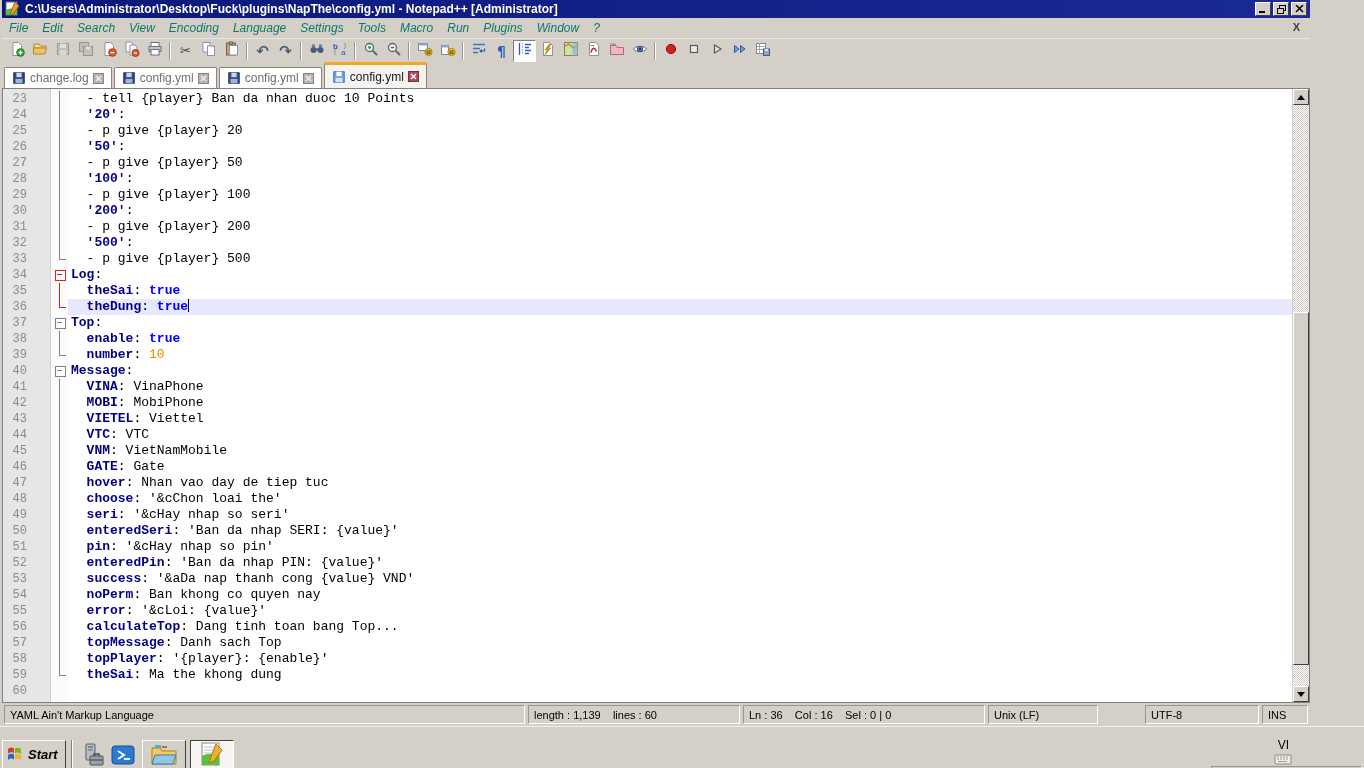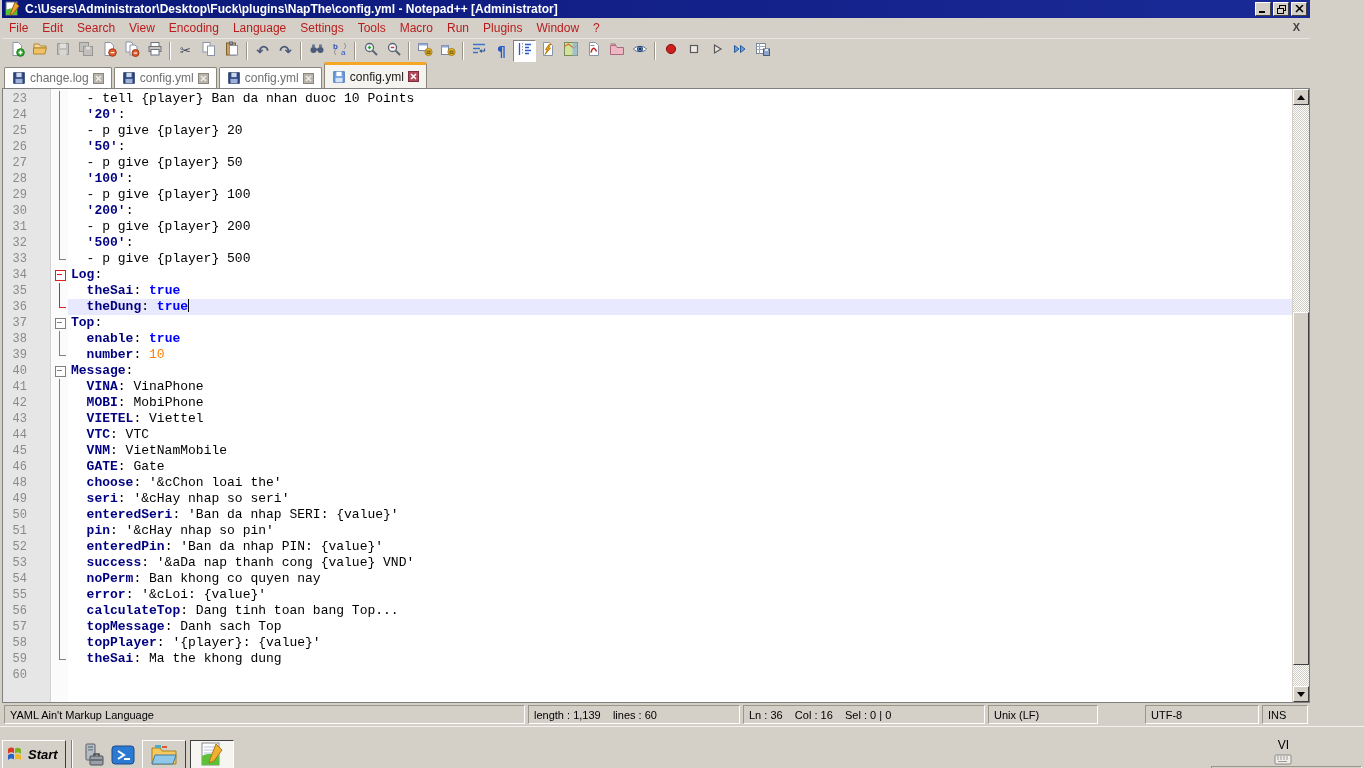--- a/index.html
+++ b/index.html
@@ -12,21 +12,21 @@
   .titlebar { height:18px; background:linear-gradient(90deg,#0a1878 0%,#14228c 60%,#1a2a96 100%);
     display:flex; align-items:center; padding:0 3px; color:#fff; flex:0 0 18px; }
   .titlebar .ticon { width:16px; height:16px; margin-right:4px; flex:0 0 16px; }
   .titlebar .ttext { font-size:12px; font-weight:bold; white-space:nowrap; overflow:hidden; flex:1;
     font-family:"Liberation Sans",sans-serif; letter-spacing:0; }
   .wbtn { width:16px; height:14px; background:#d4d0c8; border:1px solid; border-color:#fff #404040 #404040 #fff;
     display:flex; align-items:center; justify-content:center; margin-left:2px; flex:0 0 16px; }
 
   
   .menubar { height:20px; display:flex; align-items:center; font-size:12px; position:relative; flex:0 0 20px; }
-  .menu-item { padding:3px 7px; color:#b91c1c; white-space:nowrap; }
+  .menu-item { padding:3px 7px; color:#0f766e; white-space:nowrap;font-style:italic; }
   .menu-close-x { position:absolute; right:10px; top:3px; font-size:11px; color:#404040; font-weight:bold; }
 
   
   .toolbar { height:24px; display:flex; align-items:center; padding-left:3px; flex:0 0 24px; border-top:1px solid #e8e6e0; }
   .tbtn { width:23px; height:22px; display:flex; align-items:center; justify-content:center; flex:0 0 23px; }
   .tbtn.pressed { background:#fff; border:1px solid; border-color:#808080 #fff #fff #808080; }
   .tbtn.disabled { filter:grayscale(0.9); opacity:.6; }
   .tsep { width:1px; height:18px; background:#9a968a; border-right:1px solid #fff; margin:0 3px; flex:0 0 2px; }
   .gi { display:flex; align-items:center; justify-content:center; width:16px; height:16px;
     font-family:"DejaVu Sans",sans-serif; }
@@ -559,20 +559,26 @@
           <span class="fold f-v fg"></span>
           <span class="code"><span class="sp">  </span><span class="sk">VNM</span><span class="sp">: VietNamMobile</span></span>
         </div>
         <div class="line">
           <span class="ln">46</span>
           <span class="bm"></span>
           <span class="fold f-v fg"></span>
           <span class="code"><span class="sp">  </span><span class="sk">GATE</span><span class="sp">: Gate</span></span>
         </div>
         <div class="line">
+          <span class="ln">47</span>
+          <span class="bm"></span>
+          <span class="fold f-v fg"></span>
+          <span class="code"><span class="sp">  </span><span class="sk">hover</span><span class="sp">: Nhan vao day de tiep tuc</span></span>
+        </div>
+        <div class="line">
           <span class="ln">48</span>
           <span class="bm"></span>
           <span class="fold f-v fg"></span>
           <span class="code"><span class="sp">  </span><span class="sk">choose</span><span class="sp">: '&amp;cChon loai the'</span></span>
         </div>
         <div class="line">
           <span class="ln">49</span>
           <span class="bm"></span>
           <span class="fold f-v fg"></span>
           <span class="code"><span class="sp">  </span><span class="sk">seri</span><span class="sp">: '&amp;cHay nhap so seri'</span></span>
@@ -622,21 +628,21 @@
         <div class="line">
           <span class="ln">57</span>
           <span class="bm"></span>
           <span class="fold f-v fg"></span>
           <span class="code"><span class="sp">  </span><span class="sk">topMessage</span><span class="sp">: Danh sach Top</span></span>
         </div>
         <div class="line">
           <span class="ln">58</span>
           <span class="bm"></span>
           <span class="fold f-v fg"></span>
-          <span class="code"><span class="sp">  </span><span class="sk">topPlayer</span><span class="sp">: '{player}: {value}'</span></span>
+          <span class="code"><span class="sp">  </span><span class="sk">topPlayer</span><span class="sp">: '{player}: {enable}'</span></span>
         </div>
         <div class="line">
           <span class="ln">59</span>
           <span class="bm"></span>
           <span class="fold f-e fg"></span>
           <span class="code"><span class="sp">  </span><span class="sk">theSai</span><span class="sp">: Ma the khong dung</span></span>
         </div>
         <div class="line">
           <span class="ln">60</span>
           <span class="bm"></span>

